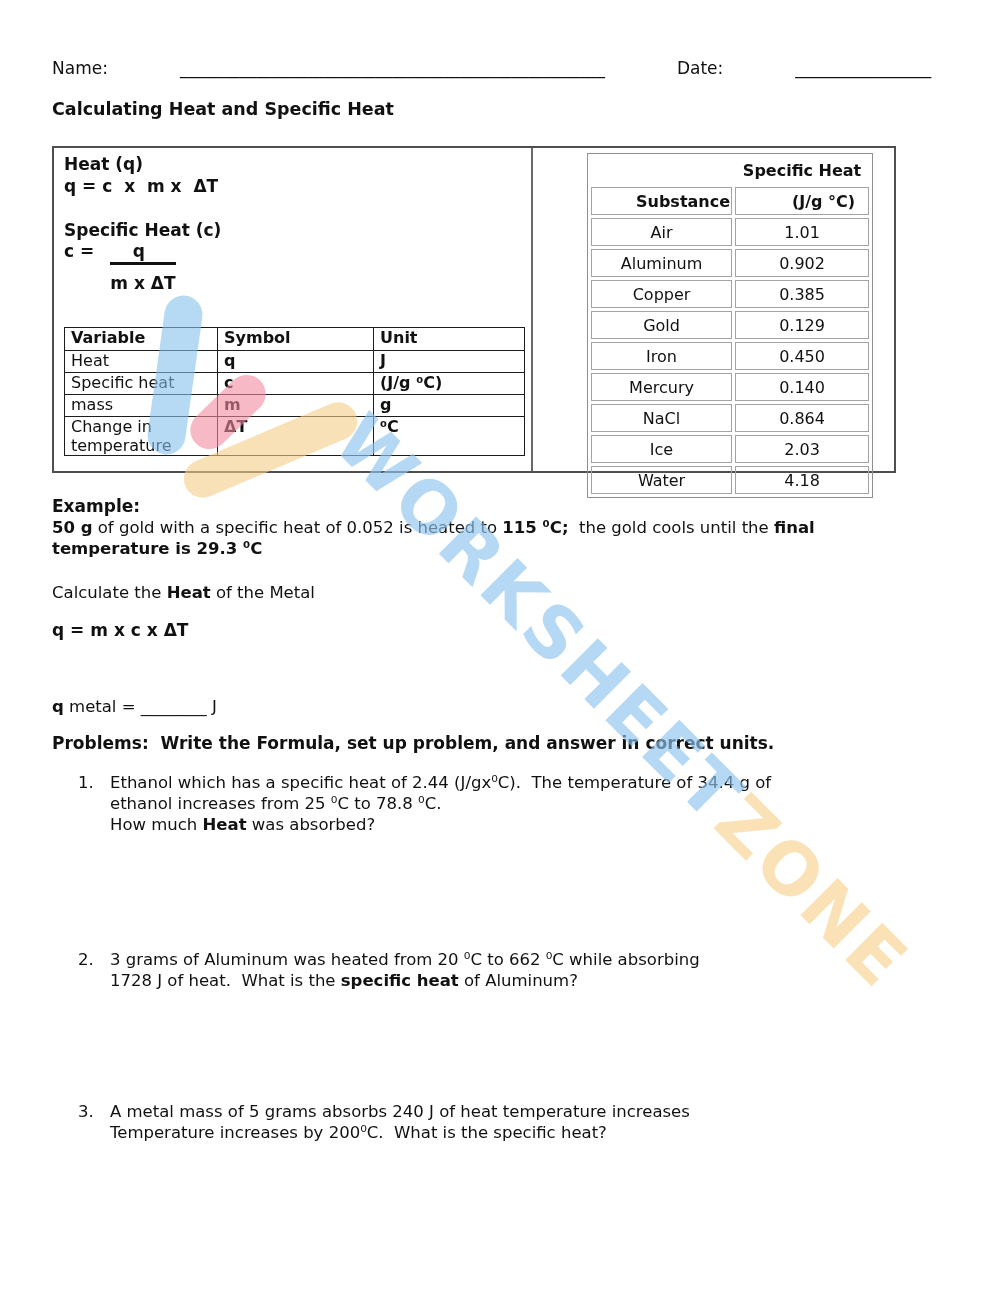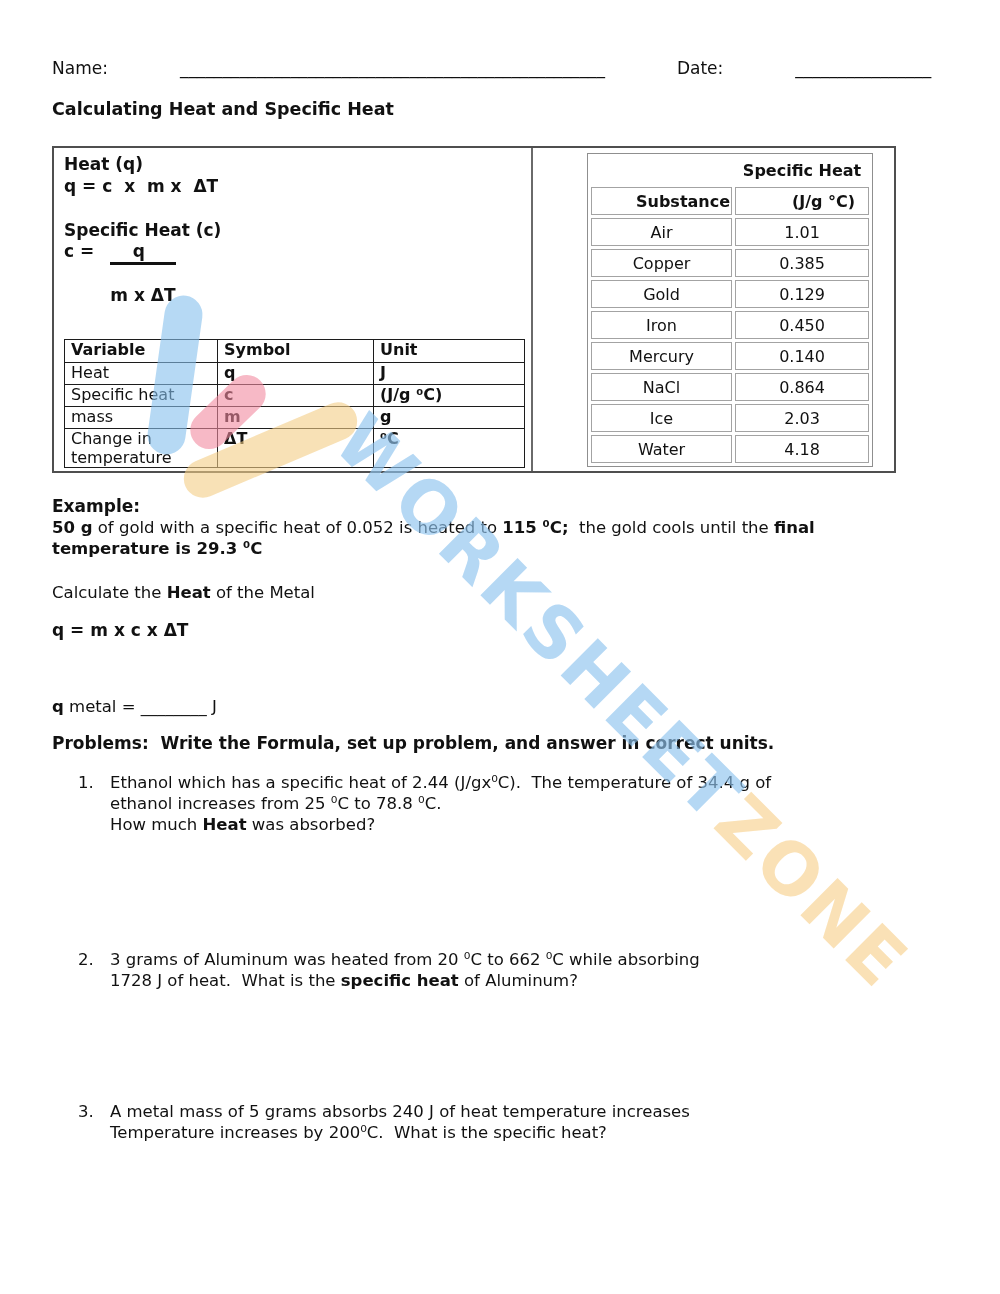--- a/index.html
+++ b/index.html
@@ -21,21 +21,21 @@
   
   .big-box{margin-top:27px; width:840px; height:323px; border:2px solid #4f4f4f; display:flex;}
   .left-pane{width:479px; border-right:2px solid #6a6a6a; padding:5px 0 0 10px; box-sizing:border-box;}
   .right-pane{flex:1; position:relative;}
   .formula-heading{font-size:17px; font-weight:bold; line-height:22px;}
   .formula-line{font-size:17px; font-weight:bold; line-height:22px; white-space:pre-wrap;}
   .spacer22{height:22px;}
   .frac-row{font-size:17px; font-weight:bold; display:flex; align-items:flex-start;}
   .frac{display:inline-block; margin-left:16px;}
   .frac .num{display:block; text-align:center; border-bottom:3px solid #111; padding:0 30px 1px 22px;}
-  .frac .den{display:block; text-align:center; padding-top:20px;}
+  .frac .den{display:block; text-align:center; padding-top:8px;}
   
   .var-table{border-collapse:collapse; margin-top:34px; font-size:16px;padding-left:8px;}
   .var-table td,.var-table th{border:1.6px solid #1c1c1c; padding:0 6px; text-align:left; vertical-align:top;}
   .var-table th{font-weight:bold; height:22px;}
   .var-table td{height:21px;}
   .col-variable{width:140px;} .col-symbol{width:143px;} .col-unit{width:138px;}
   
   .sh-table{border-collapse:separate; border-spacing:3px; margin:5px 0 0 54px;
             border:1px solid #8f8f8f; font-size:16px;}
   .sh-table td{text-align:center;}
@@ -151,20 +151,24 @@
           </tr>
           <tr>
             <td class="cell sh-header">Substance</td>
             <td class="cell sh-header">(J/g °C)</td>
           </tr>
           <tr>
             <td class="cell">Air</td>
             <td class="cell">1.01</td>
           </tr>
           <tr>
+            <td class="cell">Aluminum</td>
+            <td class="cell">0.902</td>
+          </tr>
+          <tr>
             <td class="cell">Copper</td>
             <td class="cell">0.385</td>
           </tr>
           <tr>
             <td class="cell">Gold</td>
             <td class="cell">0.129</td>
           </tr>
           <tr>
             <td class="cell">Iron</td>
             <td class="cell">0.450</td>

